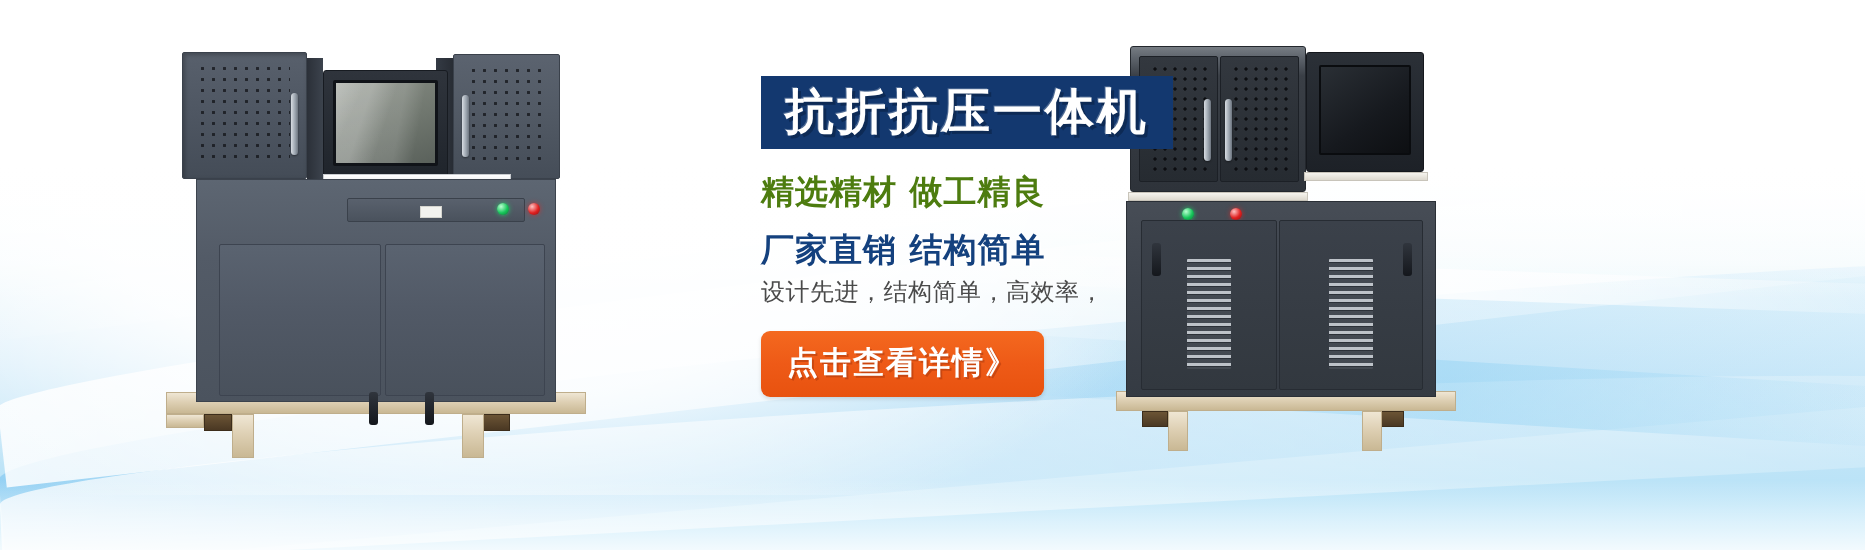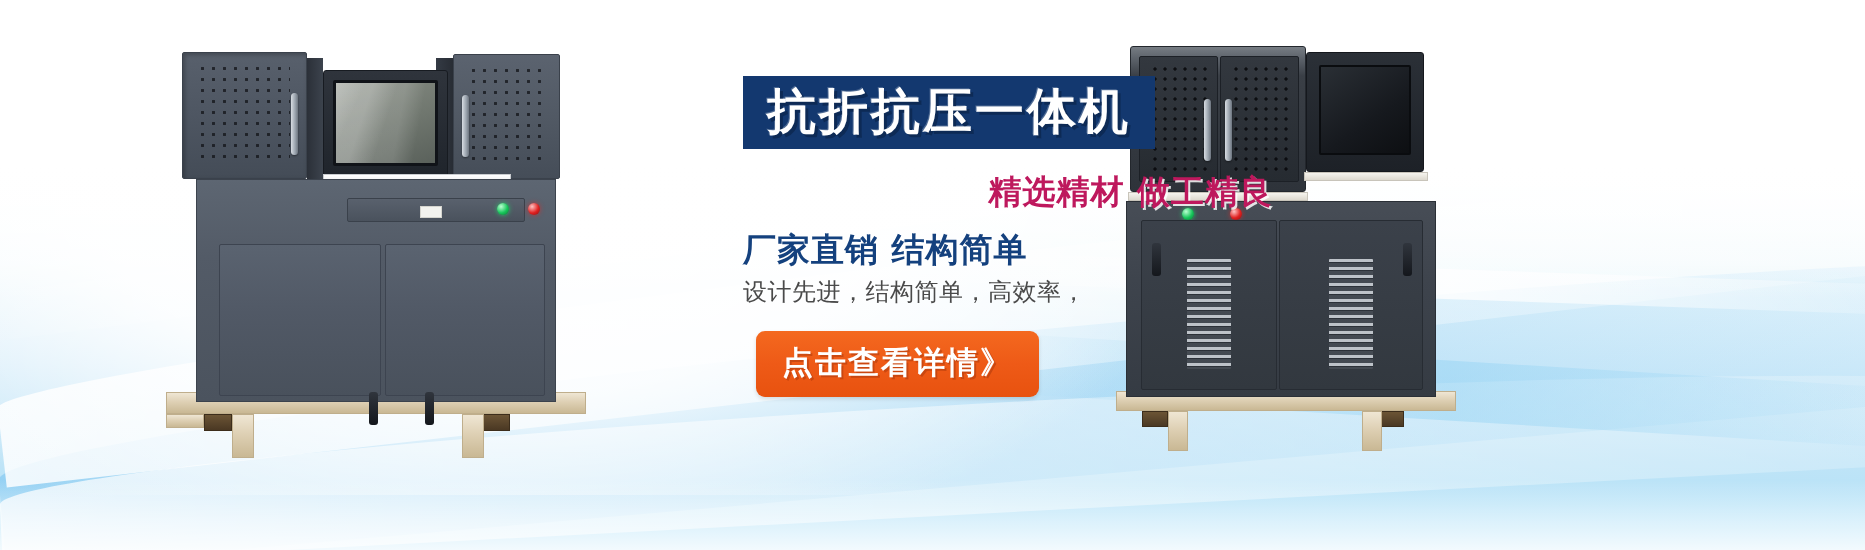--- a/index.html
+++ b/index.html
@@ -189,65 +189,63 @@
     position:absolute;left:50%;top:38px;transform:translateX(-50%);
     width:44px;height:110px;
     background-image:repeating-linear-gradient(180deg,
       #c9ced4 0px,#c9ced4 3px,
       #2b3037 3px,#2b3037 4px,
       #454b53 4px,#454b53 8px);
     opacity:.92;border-radius:1px;
   }
 
   
-  #copy{position:absolute;left:743px;top:76px;width:530px;}
+  #copy{position:absolute;left:761px;top:76px;width:530px;}
   .title-bar{
     display:inline-block;
     background:#13386f;
     padding:11px 24px 13px 24px;
     line-height:1;
   }
   .title-text{
     display:block;
     font-family:"DejaVu Sans","Liberation Sans",sans-serif;
     font-weight:bold;
     font-size:49px;
     letter-spacing:3px;
     color:#ffffff;
     text-shadow:3px 3px 0 #0d2a55, -1px -1px 0 rgba(255,255,255,.25);
     white-space:nowrap;
   }
   .line-orange{
     margin-top:21px;
     font-size:33px;font-weight:bold;letter-spacing:1px;
-    color:#be185d;
+    color:#4d7c0f;
     text-shadow:2px 2px 0 rgba(255,255,255,.85);
     white-space:nowrap;
-    text-align:right;
   }
   .line-blue{
     margin-top:13px;
     font-size:33px;font-weight:bold;letter-spacing:1px;
     color:#14417e;
     text-shadow:2px 2px 0 rgba(255,255,255,.85);
     white-space:nowrap;
   }
   .desc{
     font-size:24px;color:#4a4a4a;line-height:1.62;
     letter-spacing:.5px;white-space:nowrap;
   }
   .cta{
     margin-top:19px;
     display:inline-block;
     background:linear-gradient(180deg,#f4691f 0%,#ee5a17 50%,#e8520f 100%);
     border-radius:9px;
     padding:11px 26px 13px 26px;
     cursor:pointer;
     box-shadow:0 2px 4px rgba(0,0,0,.12);
-    margin-left:13px;
   }
   .cta-text{
     font-size:31px;font-weight:bold;color:#ffffff;letter-spacing:2px;
     text-shadow:2px 2px 0 rgba(160,50,10,.45);
     white-space:nowrap;
   }
 </style>
 </head>
 <body>
 

